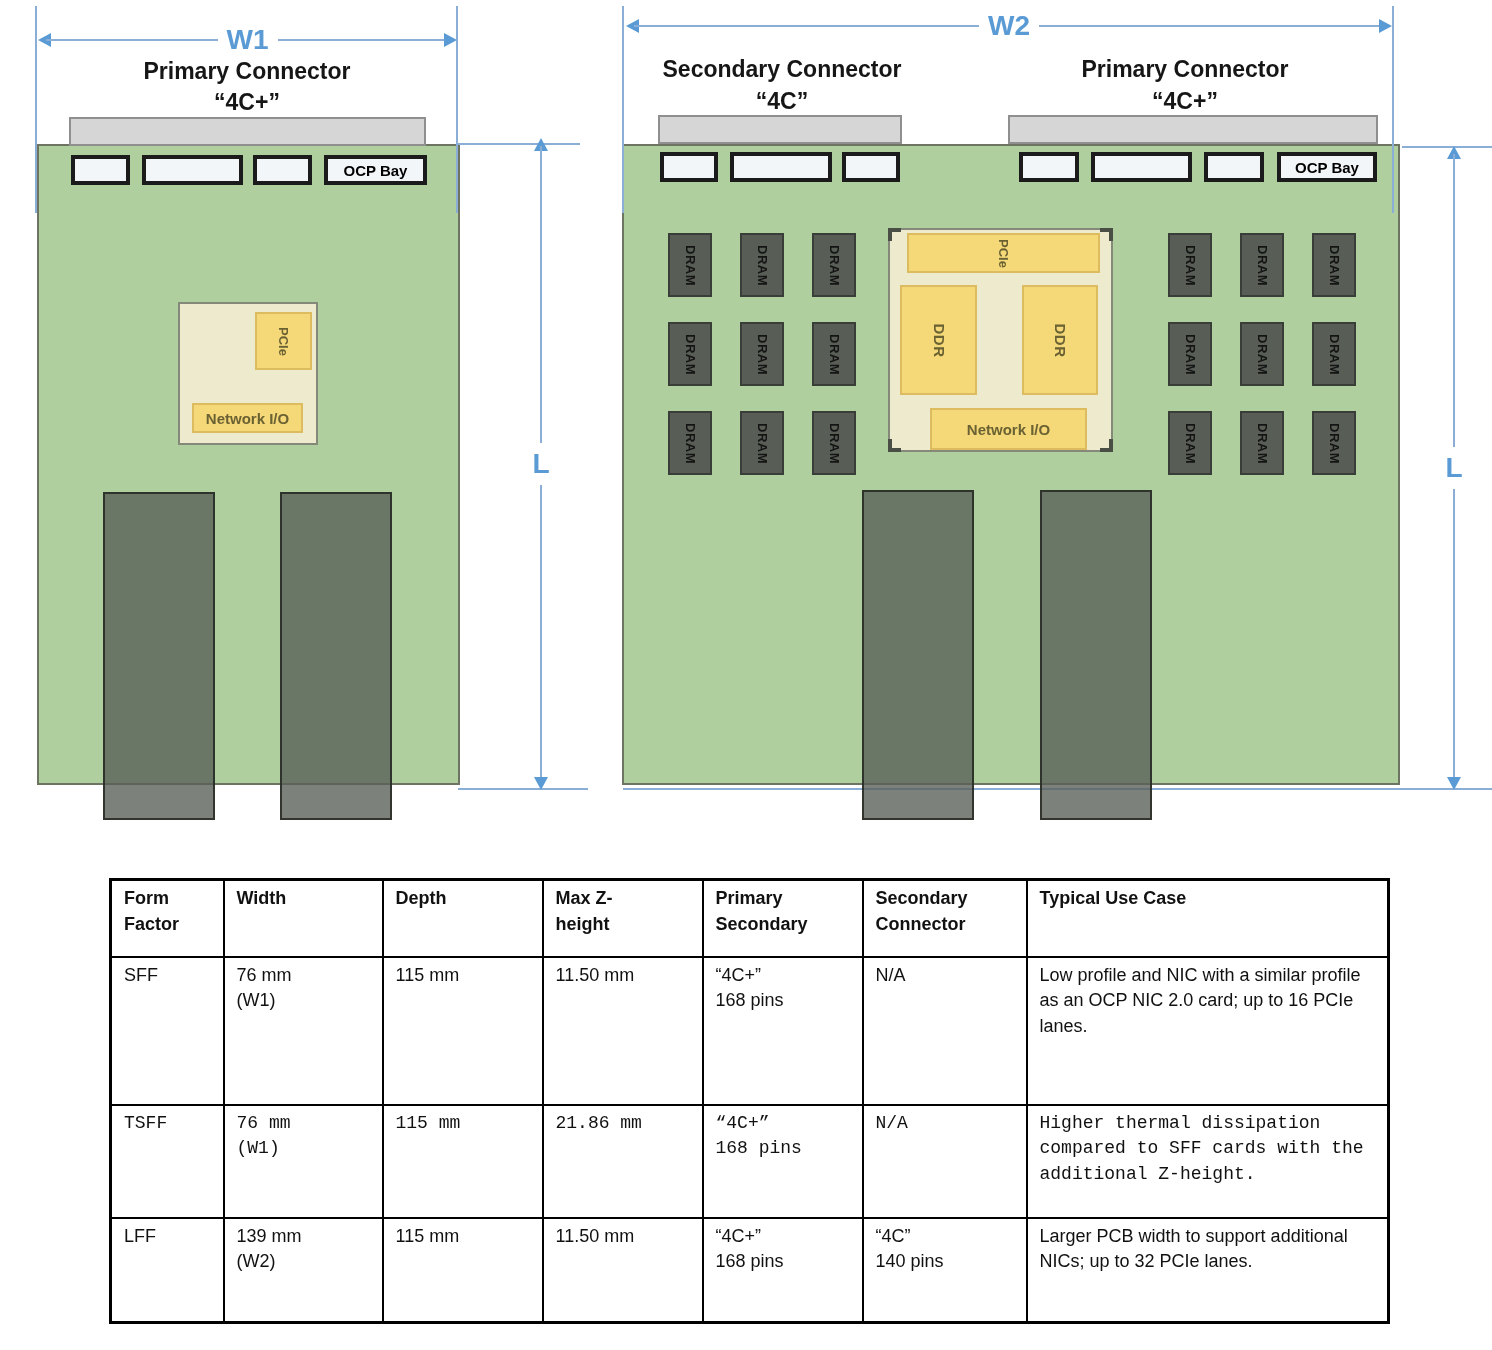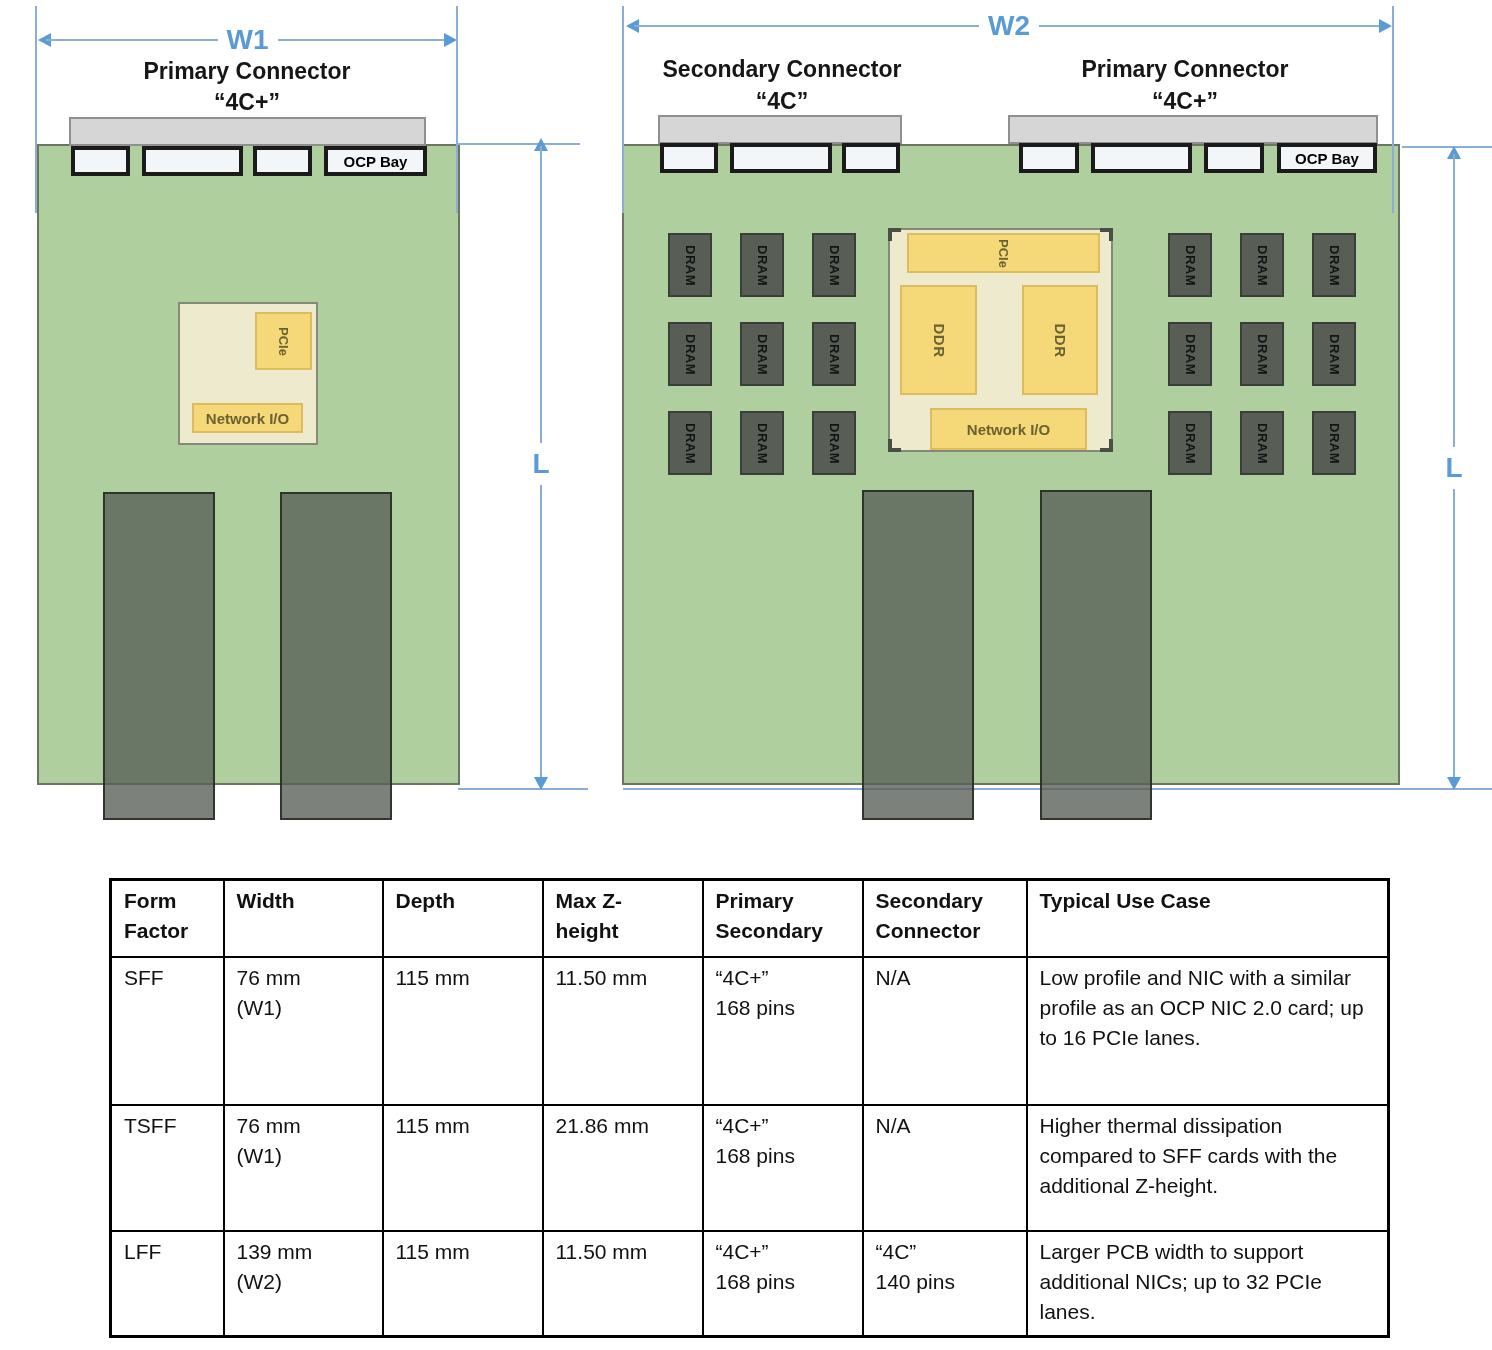--- a/index.html
+++ b/index.html
@@ -27,21 +27,21 @@
     border-left:7px solid transparent;border-right:7px solid transparent;
     border-top:13px solid var(--dimension-blue,#5b9bd5);}
   .dim-label{position:absolute;left:50%;top:50%;transform:translate(-50%,-50%);
     background:#fff;padding:0 9px;color:var(--dimension-blue,#5b9bd5);
     font-size:28px;font-weight:bold;line-height:1;}
   .dim-v .dim-label{padding:7px 1px;}
   
   .pcb{position:absolute;background:var(--pcb-green,#afd09e);border:2px solid #6d7562;box-sizing:border-box;}
   .conn-bar{position:absolute;background:var(--connector-gray,#d6d6d6);border:2px solid #8f8f8f;box-sizing:border-box;}
   .wbox{position:absolute;background:#f3f6f8;border:4px solid #1b1b1b;box-sizing:border-box;
-    display:flex;align-items:center;justify-content:center;font-size:15px;font-weight:600;color:#000;}
+    display:flex;align-items:center;justify-content:center;font-size:15px;font-weight:600;color:#000;margin-top:9px;}
   .conn-label{position:absolute;text-align:center;font-size:23px;font-weight:600;color:#161616;line-height:1.25;}
   .component{position:absolute;background:var(--component-beige,#edeacd);border:2px solid #85897a;box-sizing:border-box;}
   .ychip{position:absolute;background:var(--chip-yellow,#f5d877);border:2px solid var(--chip-yellow-border,#dcbc5e);
     box-sizing:border-box;display:flex;align-items:center;justify-content:center;
     color:var(--chip-text,#6b6233);font-weight:bold;}
   .vtext{transform:rotate(90deg);white-space:nowrap;display:block;}
   .netio{font-size:15px;}
   .pci-bar .vtext,.pcie-box .vtext{font-size:13px;}
   .ddr .vtext{font-size:15px;letter-spacing:.5px;}
   .dram-grid{position:absolute;display:grid;grid-template-columns:repeat(3,44px);gap:25px 28px;}
@@ -49,21 +49,21 @@
     box-sizing:border-box;display:flex;align-items:center;justify-content:center;}
   .dram-chip .vtext{font-size:13px;font-weight:bold;letter-spacing:.5px;color:rgba(0,0,0,0.78);}
   .rail{position:absolute;background:var(--mount-gray,rgba(88,94,86,0.78));border:2px solid rgba(35,40,33,0.85);box-sizing:border-box;}
   .corner{position:absolute;width:13px;height:13px;box-sizing:border-box;}
   .corner.tl{left:-2px;top:-2px;border-top:4px solid #4a4f46;border-left:4px solid #4a4f46;}
   .corner.tr{right:-2px;top:-2px;border-top:4px solid #4a4f46;border-right:4px solid #4a4f46;}
   .corner.bl{left:-2px;bottom:-2px;border-bottom:4px solid #4a4f46;border-left:4px solid #4a4f46;}
   .corner.br{right:-2px;bottom:-2px;border-bottom:4px solid #4a4f46;border-right:4px solid #4a4f46;}
   
   .ff-table{position:absolute;left:109px;top:878px;width:1278px;border-collapse:collapse;
-    table-layout:fixed;font-size:21px;border:3px solid #000;}
+    table-layout:fixed;font-size:18px;border:3px solid #000;}
   .ff-table th,.ff-table td{border:2px solid #000;vertical-align:top;text-align:left;
     padding:5px 10px 8px 12px;white-space:pre-line;line-height:1.43;}
   .ff-table th{font-weight:bold;}
 </style>
 </head>
 <body>
 
 <div class="canvas">
 
   <div>
@@ -259,21 +259,21 @@
           <td>SFF</td>
           <td>76 mm
 (W1)</td>
           <td>115 mm</td>
           <td>11.50 mm</td>
           <td>“4C+”
 168 pins</td>
           <td>N/A</td>
           <td>Low profile and NIC with a similar profile as an OCP NIC 2.0 card; up to 16 PCIe lanes.</td>
         </tr>
-        <tr style="height: 126px;">
+        <tr style="height: 113px; font-family: Liberation Mono, monospace;">
           <td>TSFF</td>
           <td>76 mm
 (W1)</td>
           <td>115 mm</td>
           <td>21.86 mm</td>
           <td>“4C+”
 168 pins</td>
           <td>N/A</td>
           <td>Higher thermal dissipation compared to SFF cards with the additional Z-height.</td>
         </tr>

